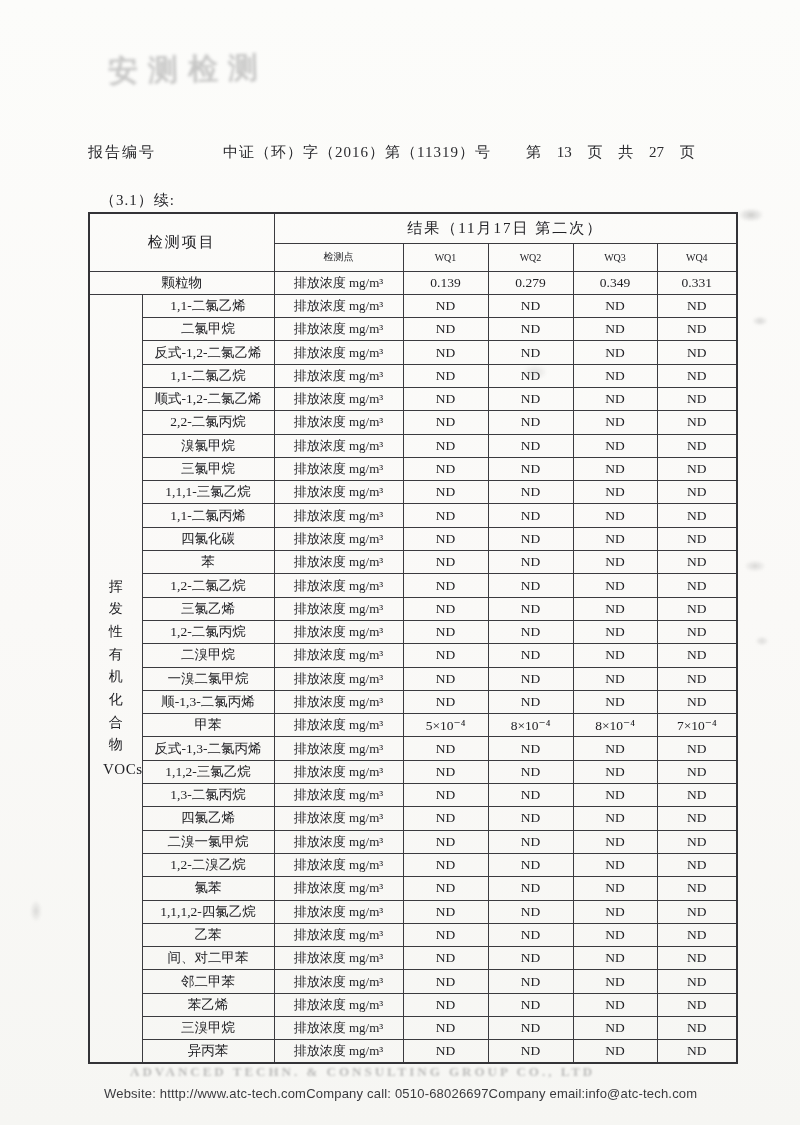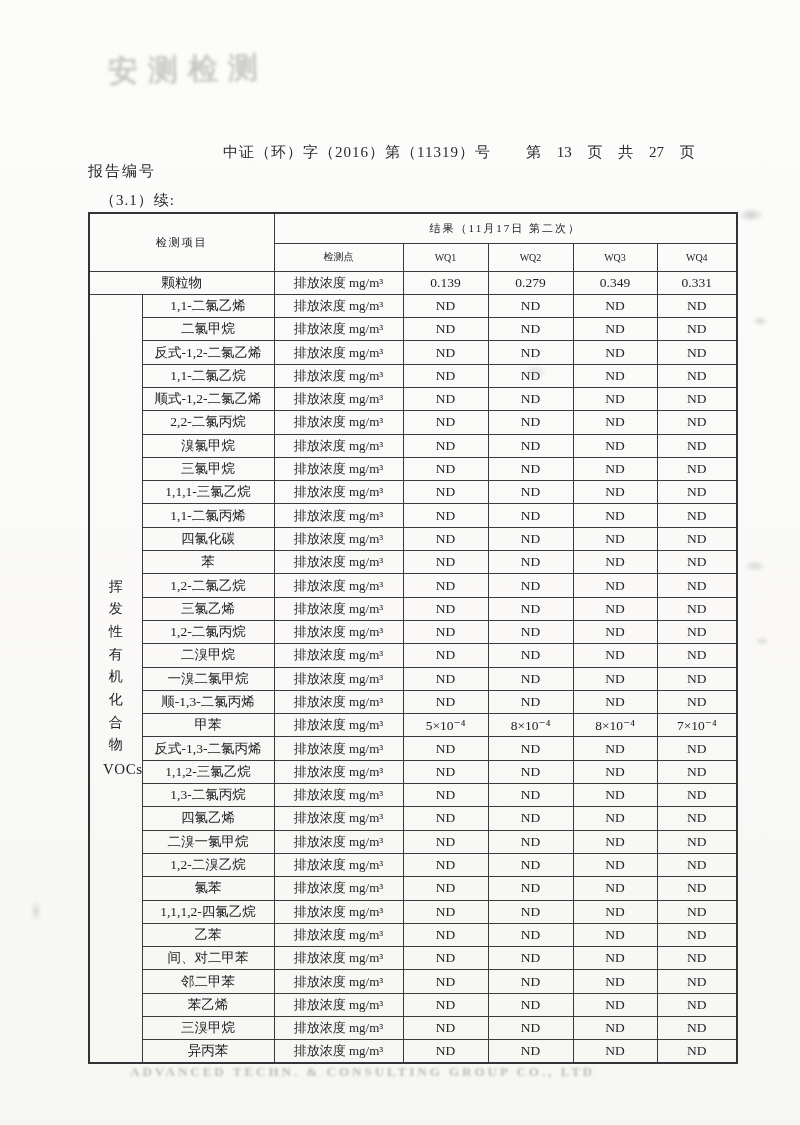--- a/index.html
+++ b/index.html
@@ -20,38 +20,38 @@
     color:#8d8d8d; opacity:.48; filter:blur(1.4px);
     transform:rotate(-1.5deg);
   }
   
   .title {
     position:absolute; left:0; top:80px; width:100%;
     text-align:center; font-size:34px; letter-spacing:9px; color:#151518;
   }
   
   .meta { position:absolute; top:143px; left:0; width:100%; font-size:15px; color:#2a2a2e; }
-  .meta .label   { position:absolute; left:88px;  top:0; letter-spacing:2px;margin-top:19px; }
+  .meta .label   { position:absolute; left:88px;  top:0; letter-spacing:2px; }
   .meta .number  { position:absolute; left:205px; top:0; letter-spacing:1px;margin-left:18px; }
   .meta .pageind { position:absolute; left:526px; top:0; word-spacing:12px; }
   
   .section-note { position:absolute; left:100px; top:191px; font-size:15px; letter-spacing:1px; }
   
   table.report {
     position:absolute; left:88px; top:212px; width:648px;
     border-collapse:collapse; table-layout:fixed;
     font-size:13.5px; color:#222226;
   }
   table.report td, table.report th {
     border:1px solid #3b3b3f; text-align:center; vertical-align:middle;
     font-weight:normal; padding:0 2px; overflow:hidden; white-space:nowrap;
   }
   table.report { border:2px solid #333337; }
   thead tr.h1 { height:30px; }
-  thead tr.h1 th { font-size:11px; letter-spacing:2px; }
+  thead tr.h1 th { font-size:15px; letter-spacing:2px; }
   thead tr.h2 { height:28px; }
   thead tr.h2 th { font-size:10px; }
   tbody tr { height:23.3px; }
   td.voc-group { font-size:14px; line-height:1.62; padding:4px 0; white-space:normal; }
   td.voc-group span { display:block; letter-spacing:0; }
   td.voc-group span:last-child { font-size:15px; letter-spacing:0.5px;margin-left:11px; }
   td.point { font-size:13px; }
   td.val { font-size:13.5px; }
   
   .letterhead-faded {
@@ -401,20 +401,21 @@
           <td class="point">排放浓度 mg/m³</td>
           <td class="val">ND</td>
           <td class="val">ND</td>
           <td class="val">ND</td>
           <td class="val">ND</td>
         </tr>
       </tbody>
   </table>
 
   <div class="letterhead-faded">ADVANCED TECHN. &amp; CONSULTING GROUP CO., LTD</div>
+  <div class="contact-line">Website: htttp://www.atc-tech.comCompany call: 0510-68026697Company email:info@atc-tech.com</div>
 
   <div class="smudge s1"></div>
   <div class="smudge s2"></div>
   <div class="smudge s3"></div>
   <div class="smudge s4"></div>
   <div class="smudge s5"></div>
   <div class="smudge s6"></div>
 </div>
 
 </body></html>

